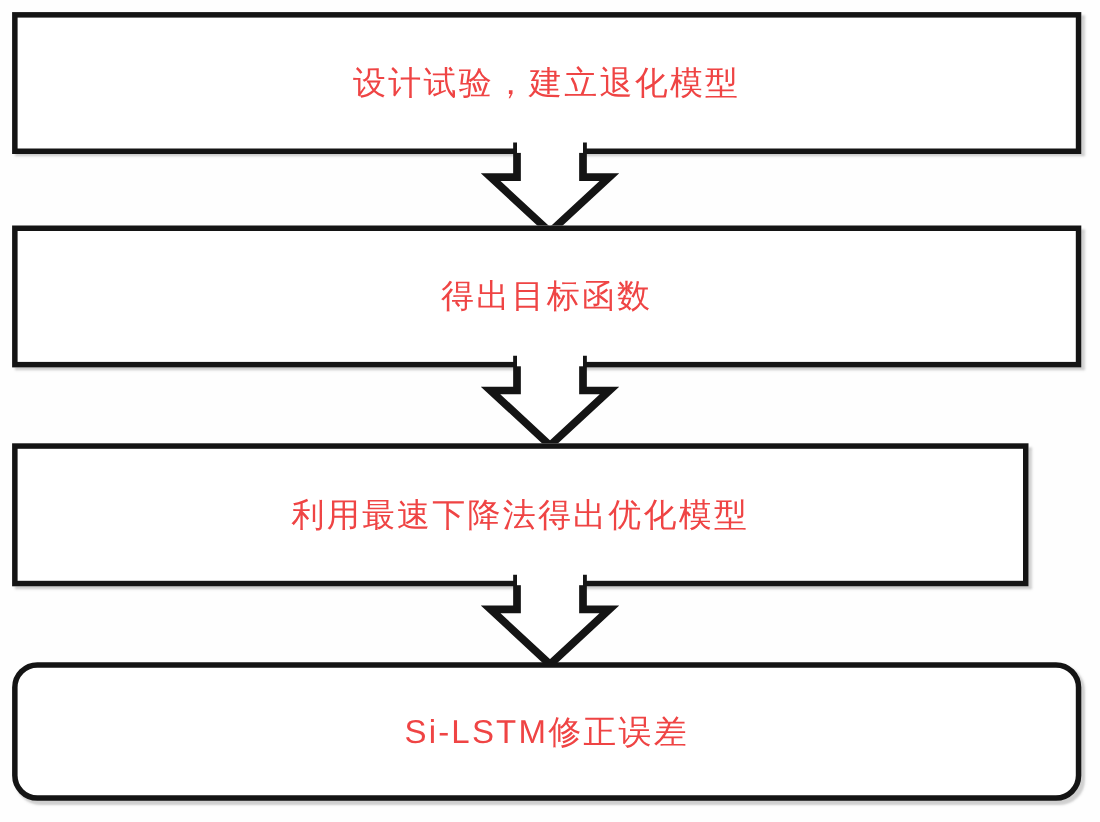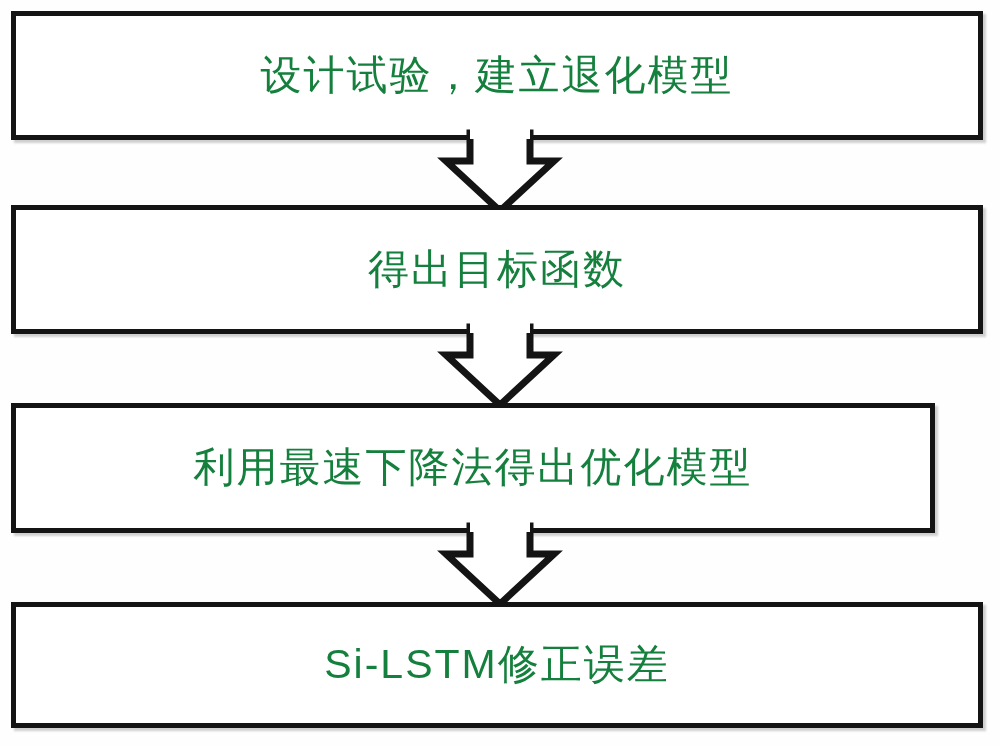--- a/index.html
+++ b/index.html
@@ -26,33 +26,33 @@
     position: absolute;
     box-sizing: border-box;
     background: #ffffff;
     border: 5px solid #141414;
     display: flex;
     align-items: center;
     justify-content: center;
     box-shadow: 3px 3px 2px rgba(120,120,120,0.35);
   }
   .node-label {
-    font-size: 41px;
+    font-size: 30px;
     line-height: 1.1;
-    color: #15803d;
+    color: #ef4444;
     letter-spacing: 2px;
     text-align: center;
     white-space: nowrap;
     font-weight: 400;
   }
 
   #node-1 { left: 11px;  top: 11px;  width: 972px; height: 129px; }
   #node-2 { left: 11px;  top: 205px; width: 972px; height: 129px; font-family: Liberation Serif, serif; }
   #node-3 { left: 11px;  top: 403px; width: 924px; height: 130px; }
-  #node-4 { left: 11px;  top: 602px; width: 972px; height: 126px; }
+  #node-4 { left: 11px;  top: 602px; width: 972px; height: 126px; border-radius: 23px; }
 
   
   .connector {
     position: absolute;
     left: 394px;
     width: 212px;
   }
   #connector-1 { top: 133px; height: 80px; }
   #connector-2 { top: 327px; height: 80px; }
   #connector-3 { top: 526px; height: 80px; }

